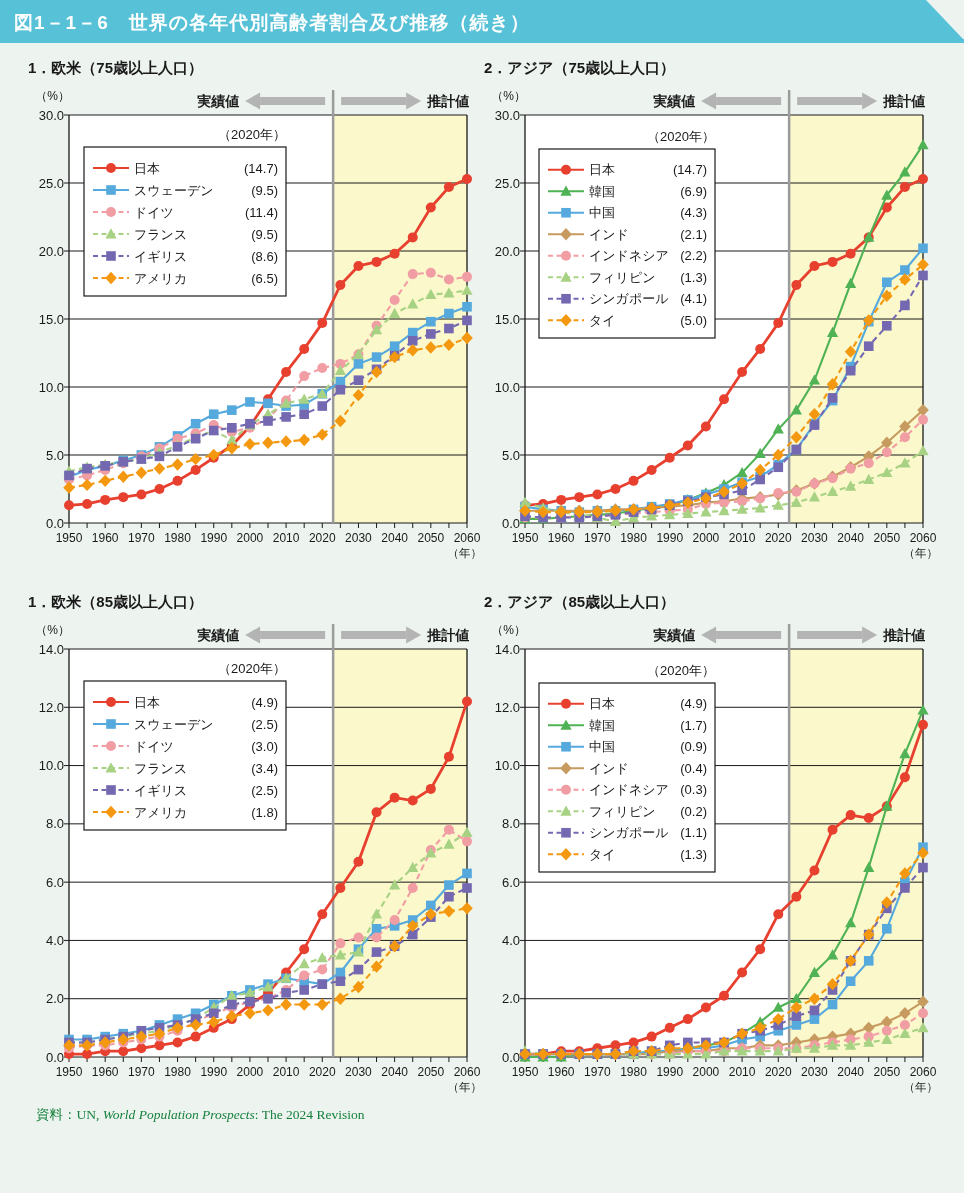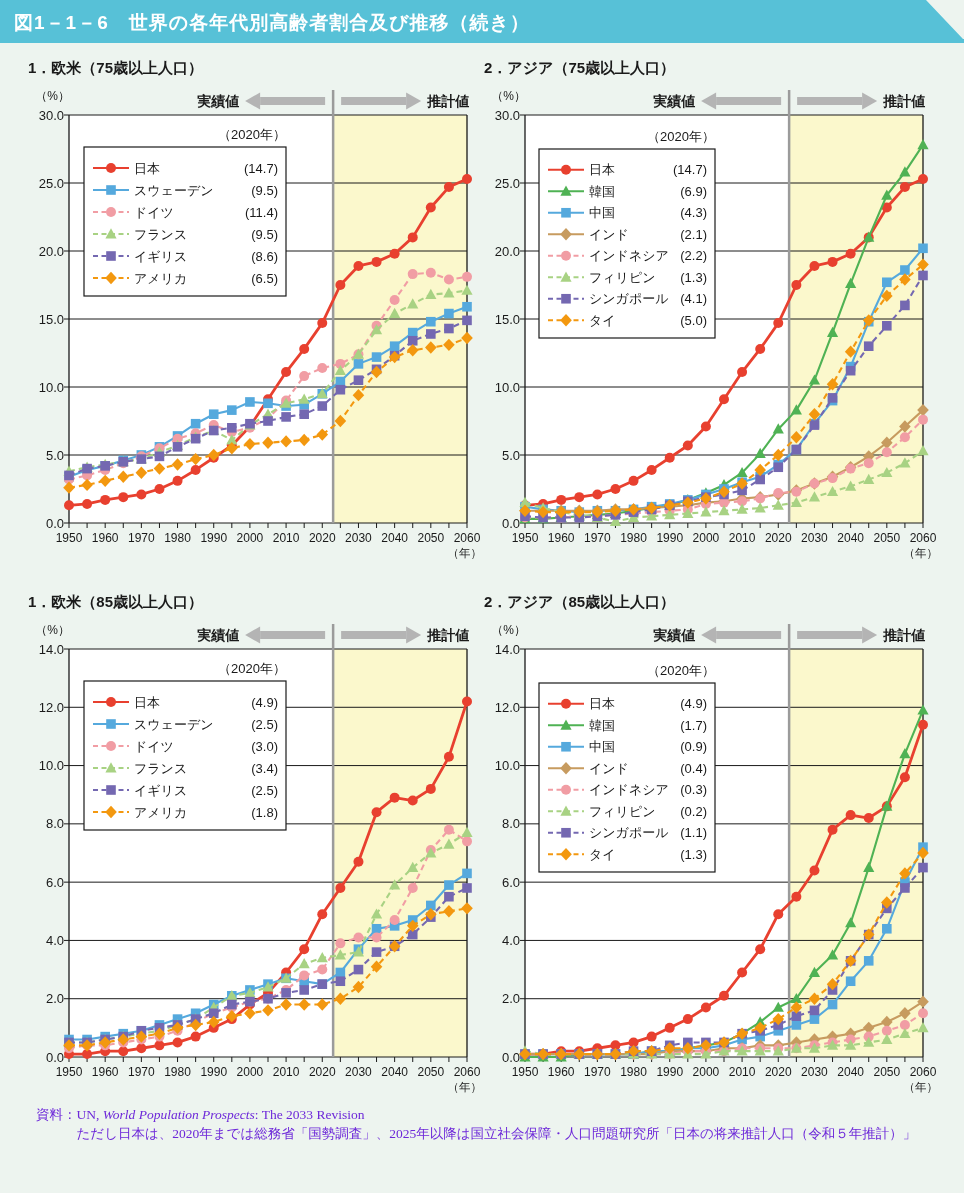--- a/index.html
+++ b/index.html
@@ -15,21 +15,21 @@
     padding:10px 0 0 14px;letter-spacing:1px;white-space:nowrap;
   }
   svg.chart{position:absolute;overflow:visible;}
   #chart0{left:26px;top:57px;}
   #chart1{left:482px;top:57px;}
   #chart2{left:26px;top:591px;}
   #chart3{left:482px;top:591px;}
   svg text{font-family:"Liberation Sans",sans-serif;fill:#1a1a1a;}
   .source{
     position:absolute;left:36px;top:1106px;width:916px;
-    font-family:"Liberation Serif",serif;font-size:13.5px;color:#6d28d9;line-height:1.4;
+    font-family:"Liberation Serif",serif;font-size:13.5px;color:#15803d;line-height:1.4;
   }
   .source .row{display:flex;}
   .source .body{flex:1;}
   .source i{}
 </style>
 </head>
 <body>
 
 <div class="page">
   <div class="titlebar">
@@ -1090,18 +1090,17 @@
       <line x1="66" y1="263.25" x2="102" y2="263.25" stroke="#f3980f" stroke-width="2.2" stroke-dasharray="5,3.5"></line>
       <polygon points="84,257.05 89.8,263.25 84,269.45 78.2,263.25" fill="#f3980f"></polygon>
       <text x="107" y="267.75" font-size="13">タイ</text>
       <text x="225" y="267.75" font-size="13" text-anchor="end">(1.3)</text>
     </svg>
 
   <div class="source">
     <div class="row">
       <span class="prefix">資料：</span>
       <div class="body">
-        <div><span>UN,  </span><i>World Population Prospects</i><span>: The 2033 Revision</span></div>
-        <div>ただし日本は、2020年までは総務省「国勢調査」、2025年以降は国立社会保障・人口問題研究所「日本の将来推計人口（令和５年推計）」</div>
+        <div><span>UN,  </span><i>World Population Prospects</i><span>: The 2024 Revision</span></div>
       </div>
     </div>
   </div>
 </div>
 
 </body></html>

